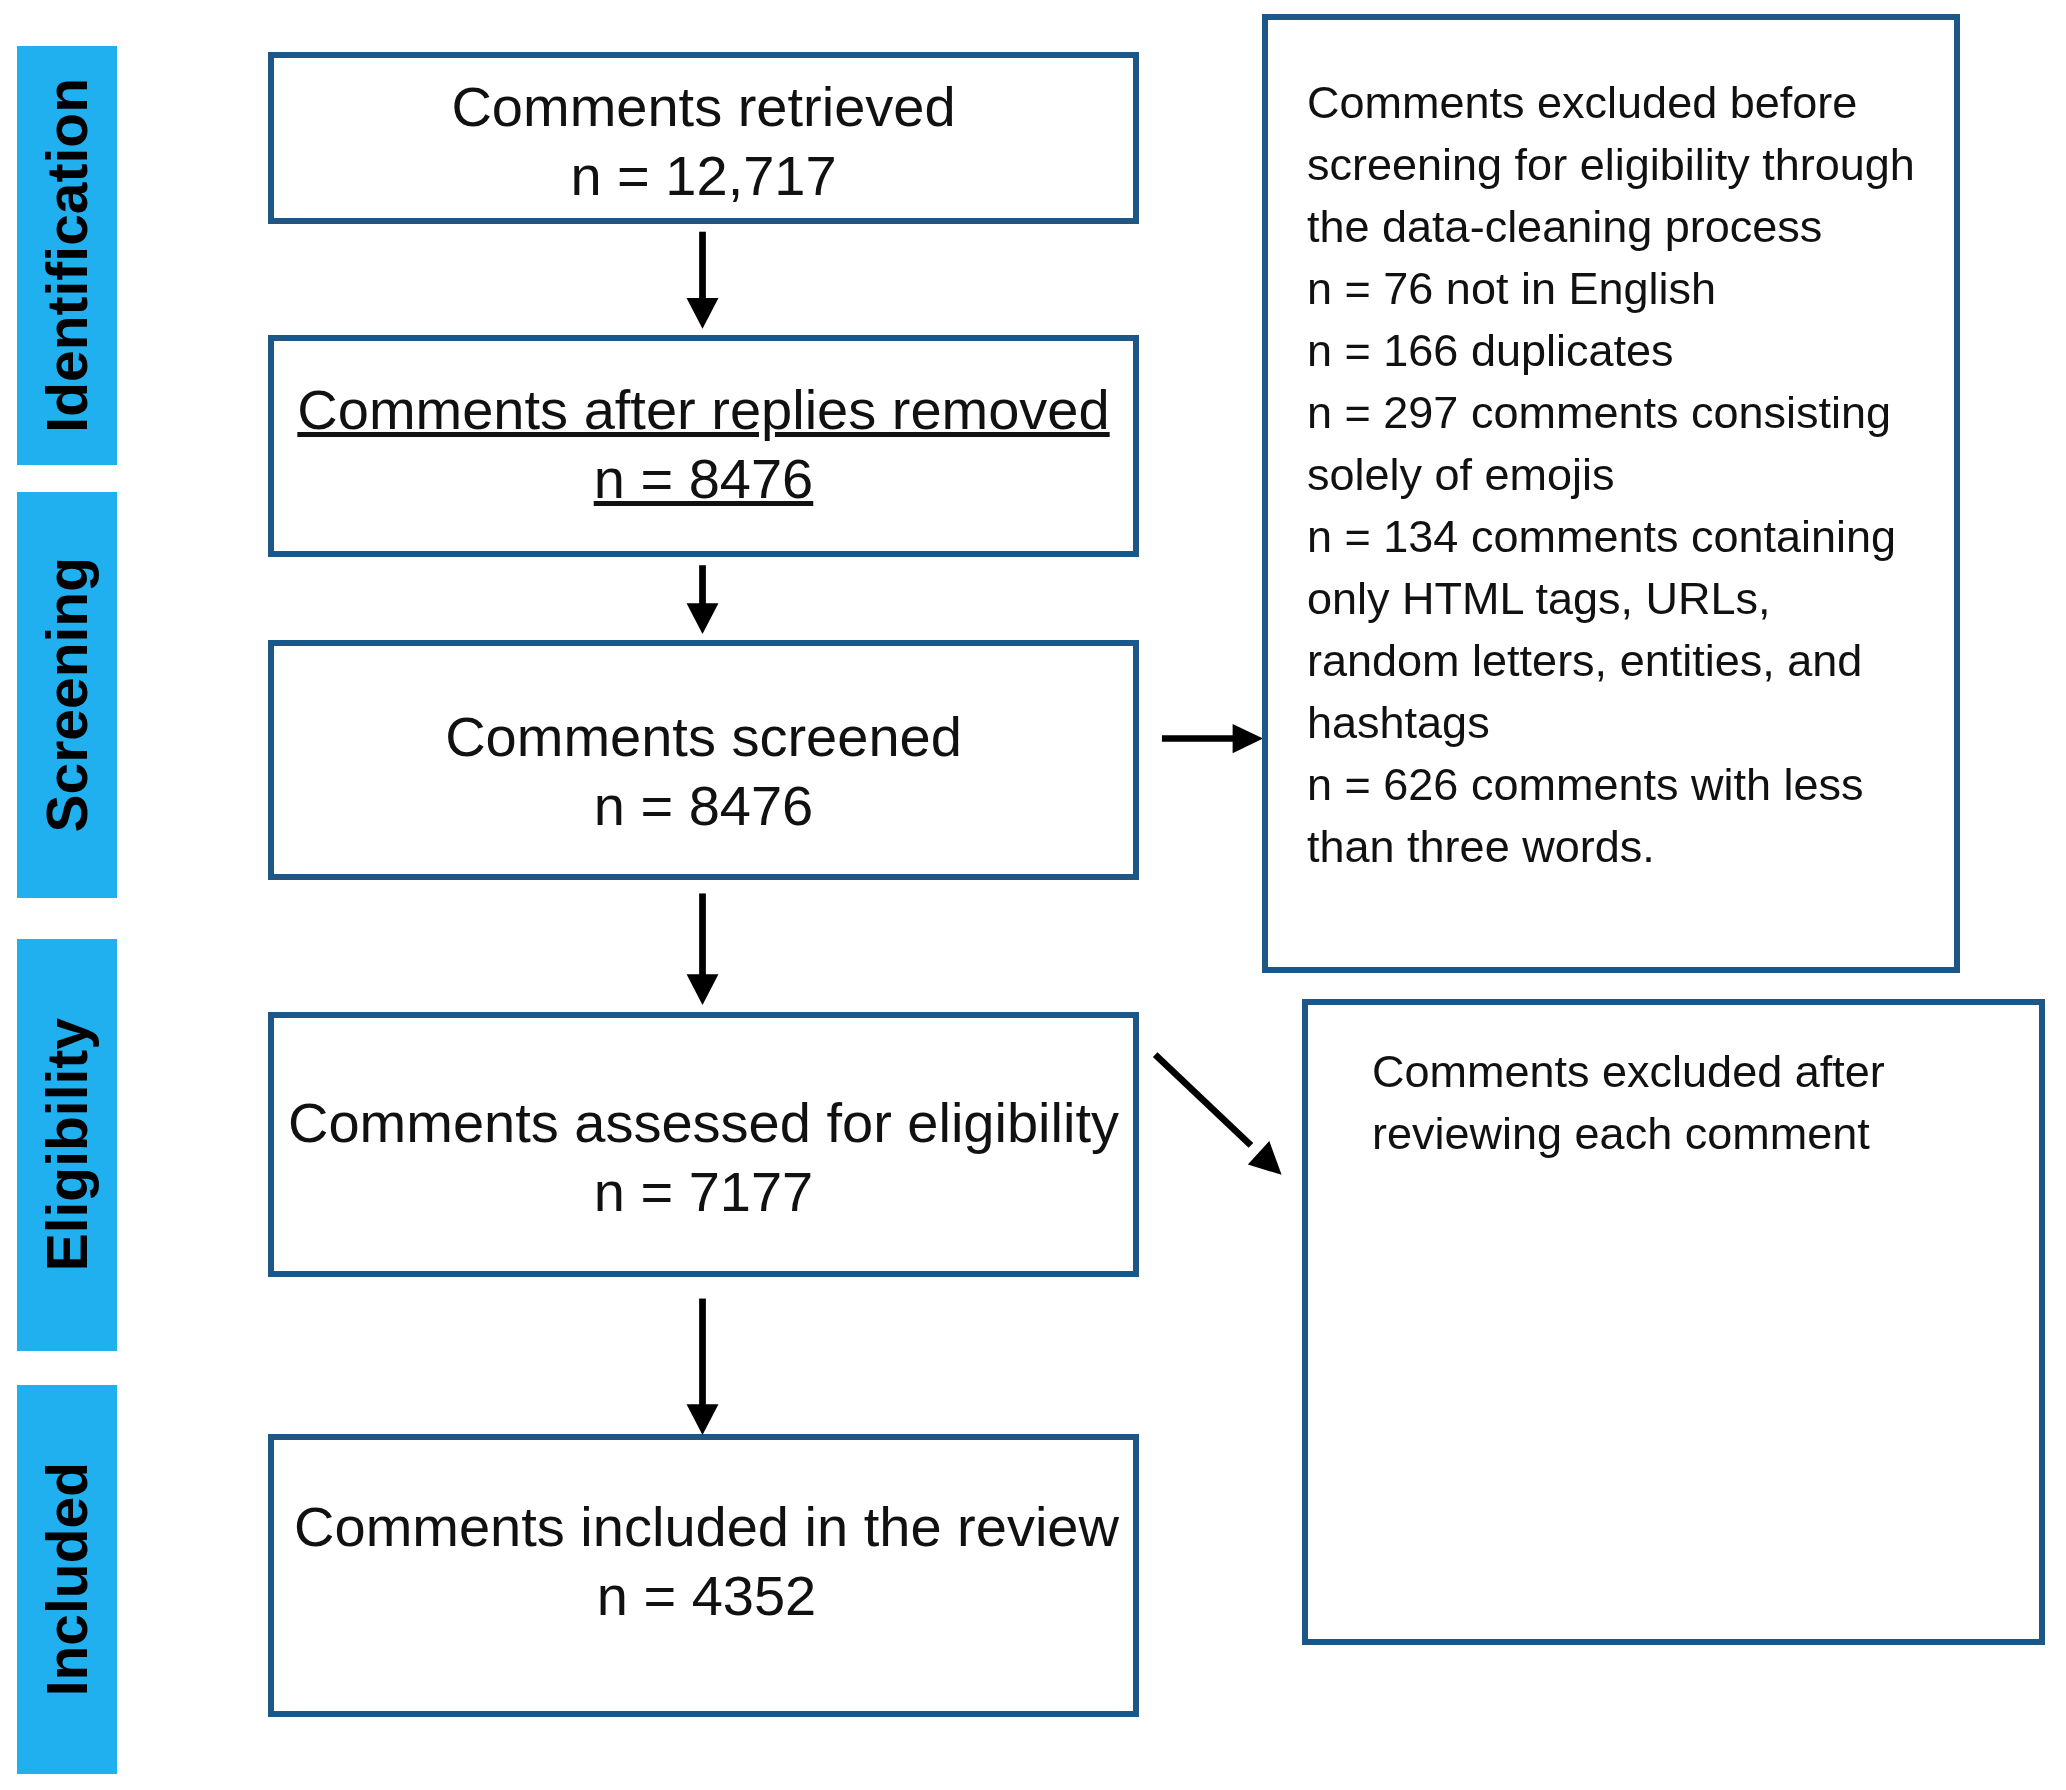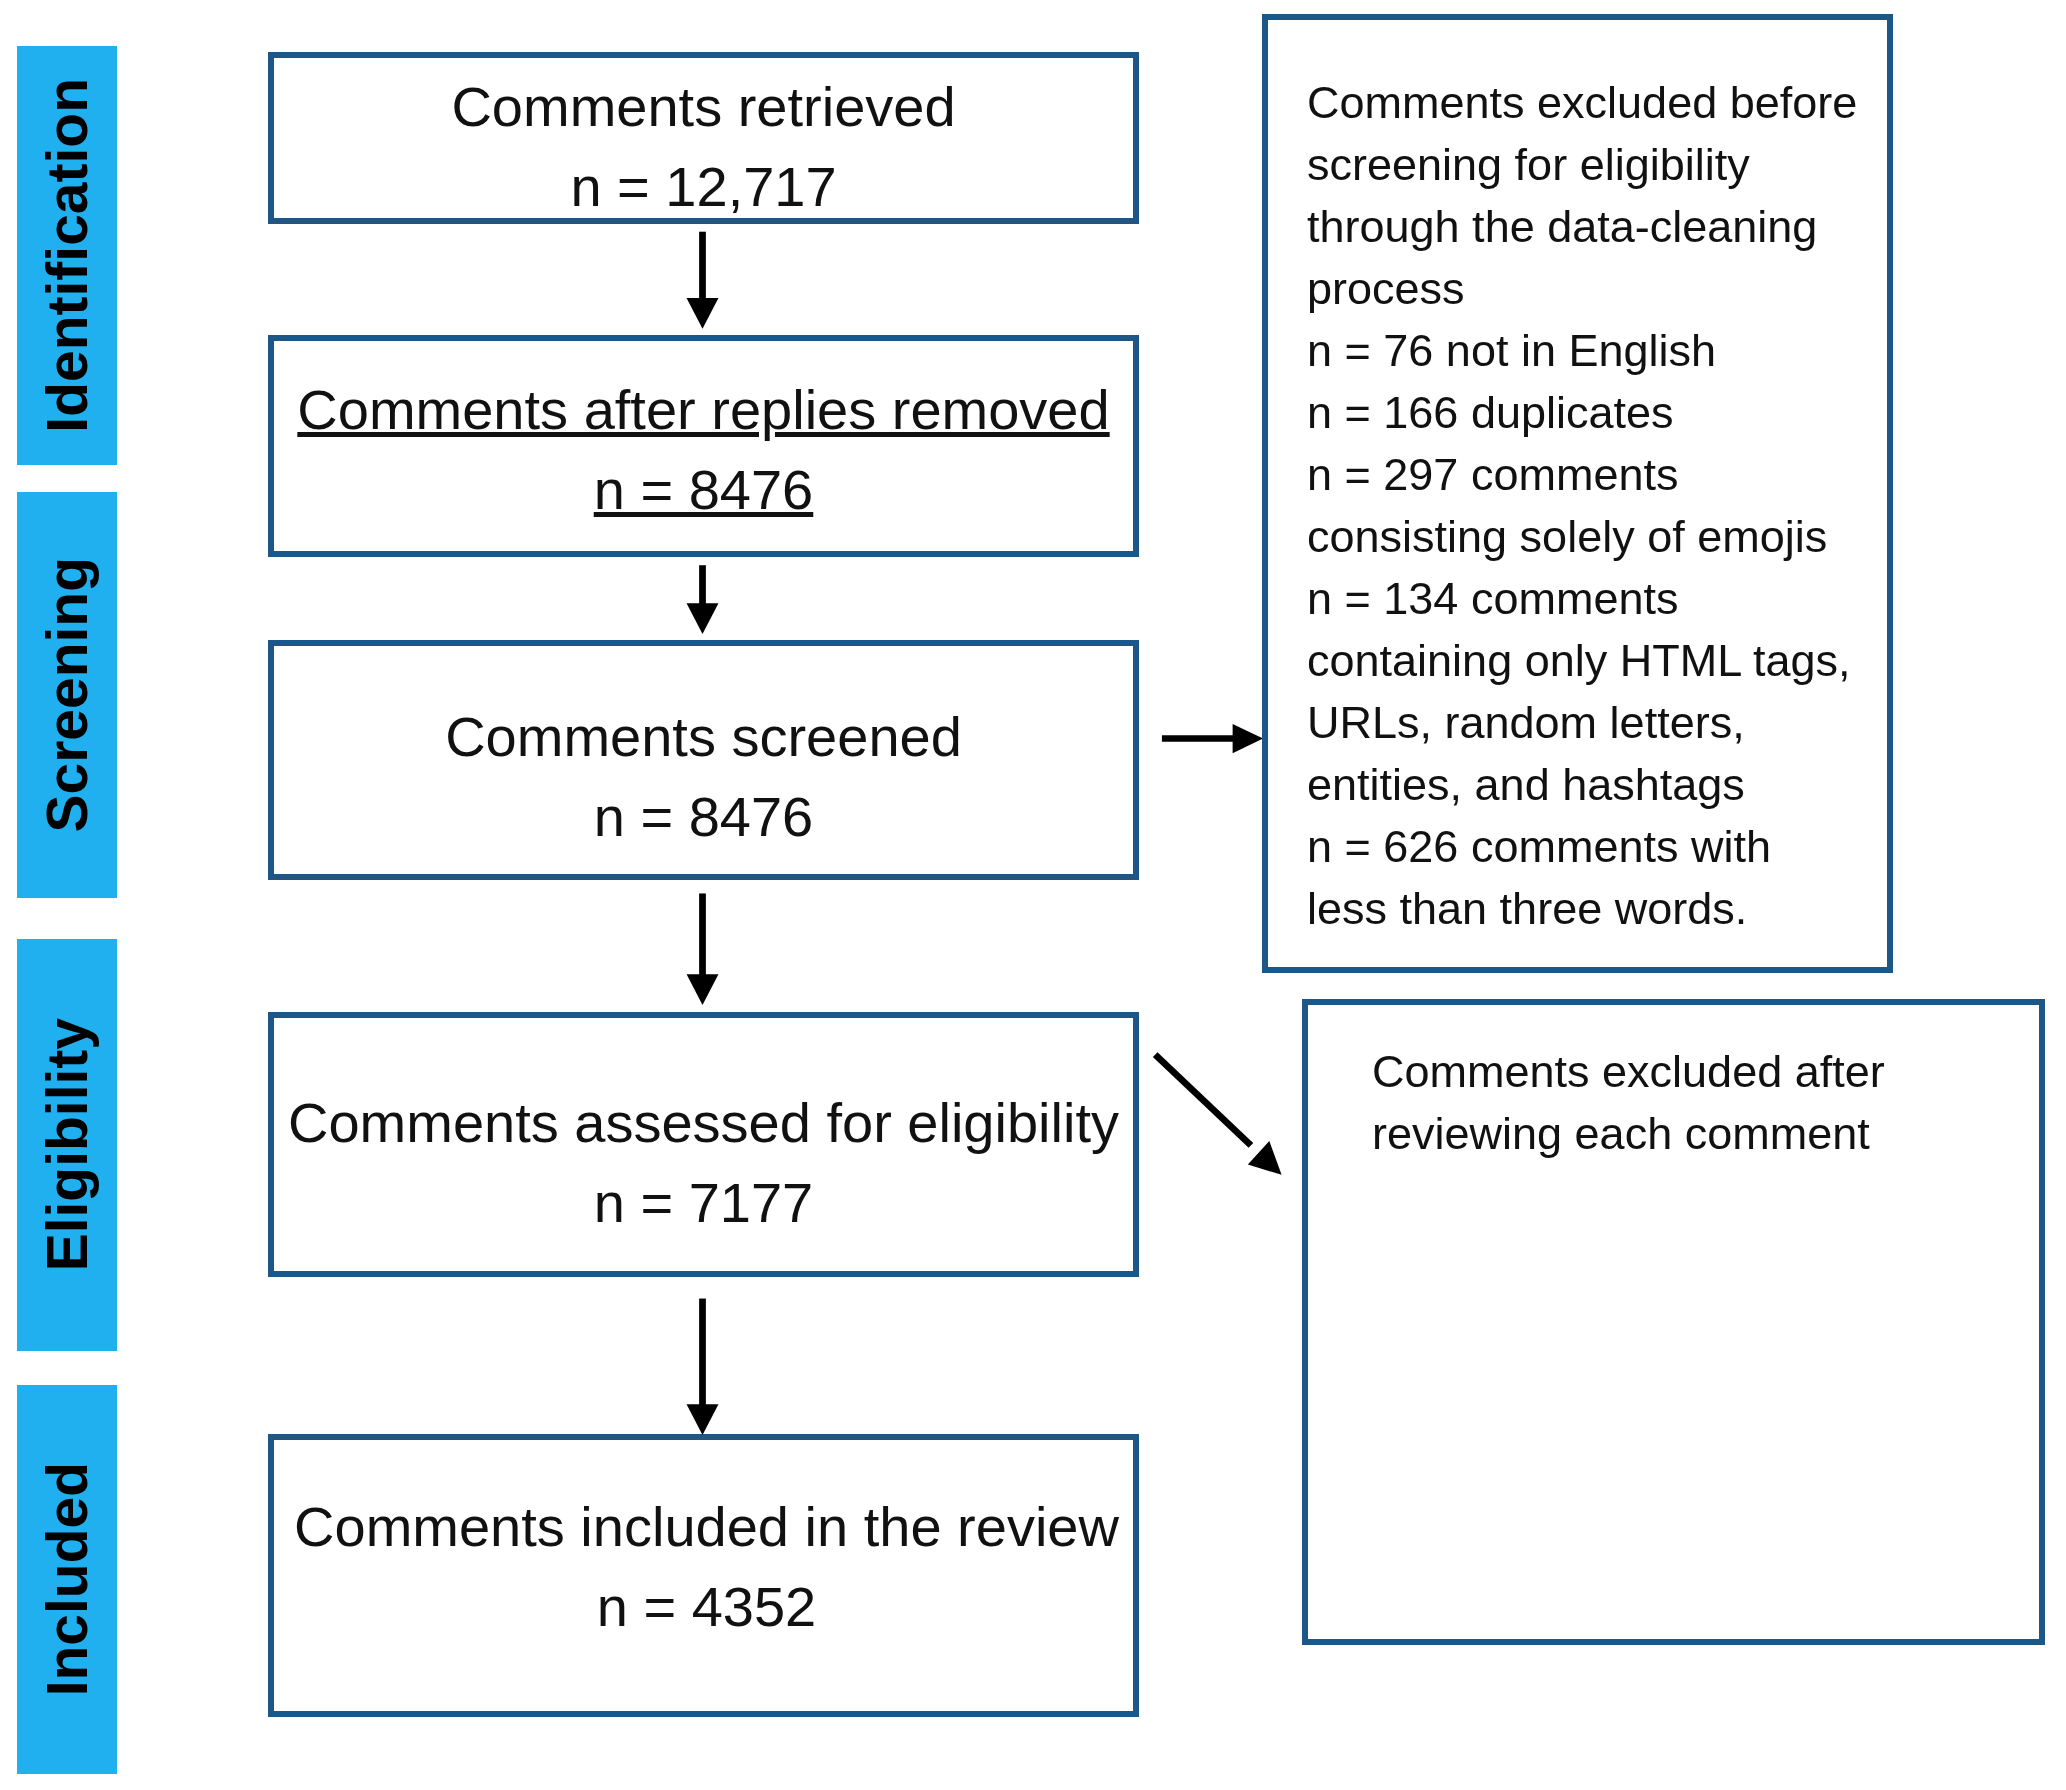--- a/index.html
+++ b/index.html
@@ -33,33 +33,33 @@
   .flow-box {
     position: absolute;
     left: 268px; width: 871px;
     border: 6.2px solid var(--border, #1D5788);
     background: #fff;
     box-sizing: border-box;
     text-align: center;
     font-size: 56px;
     line-height: 69px;
   }
-  .flow-box .box-count { margin-top: 11px; }
+  .flow-box .box-count { }
 
   
   .side-box {
     position: absolute;
     border: 6.2px solid var(--border, #1D5788);
     background: #fff;
     box-sizing: border-box;
     font-size: 45px;
     line-height: 62px;
   }
   .side-box p { margin: 0; }
-  #side-box-1 { left: 1262px; top: 13.5px;   width: 631px; height: 959px; padding: 52px 24.6px 0 39px; }
+  #side-box-1 { left: 1262px; top: 13.5px;   width: 698px; height: 959px; padding: 52px 24.6px 0 39px; }
   #side-box-2 { left: 1302px; top: 999px; width: 743px; height: 646px; padding: 36px 28px 0 64px; }
   #side-box-2 p.after-gap { margin-top: 62px; }
 
   
   svg.arrow { position: absolute; overflow: visible; }
   svg.arrow line { stroke: var(--arrow, #000); stroke-width: 11; stroke-linecap: butt; }
   svg.arrow polygon { fill: var(--arrow, #000); }
 </style>
 </head>
 <body>

